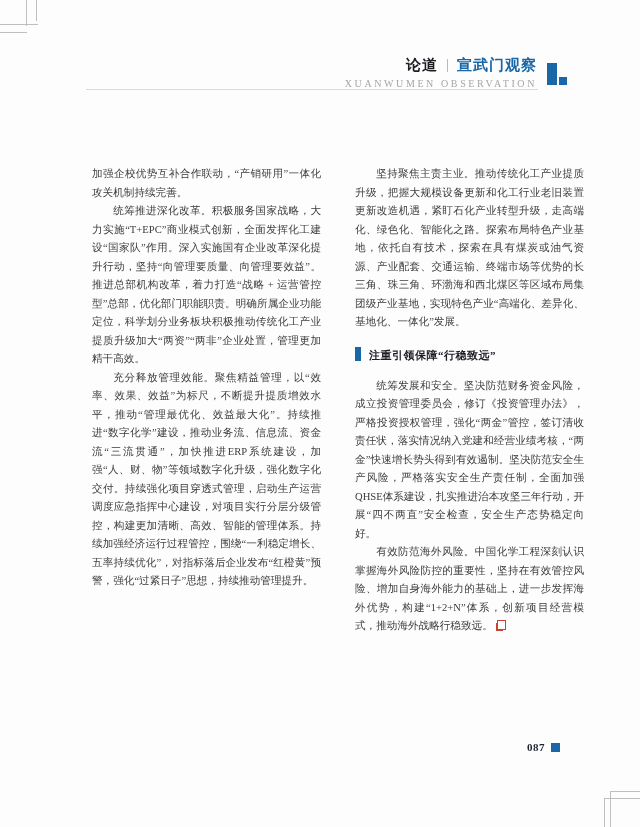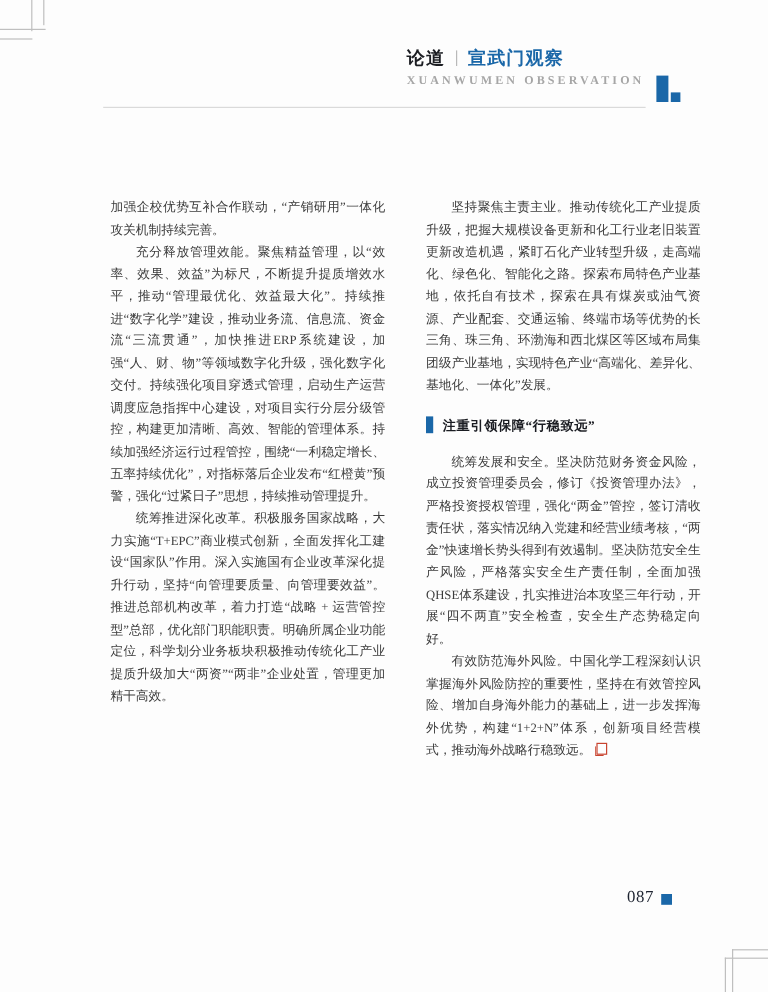--- a/index.html
+++ b/index.html
@@ -3,26 +3,26 @@
 <meta charset="utf-8">
 <style>
   html,body{margin:0;padding:0;background:#ffffff;}
   .page{
     position:relative;width:640px;height:827px;background:#fdfdfd;
     font-family:"Liberation Serif","DejaVu Serif",serif;overflow:hidden;
   }
   
   .crop{position:absolute;background:#bfbfbf;}
   
-  .masthead{position:absolute;top:40px;right:103px;text-align:left;white-space:nowrap;margin-left:32px;}
+  .masthead{position:absolute;top:56px;right:103px;text-align:right;white-space:nowrap;margin-left:32px;}
   .masthead-row{font-size:15px;font-weight:bold;color:#1b1d22;letter-spacing:1px;line-height:18px;}
   .masthead-section{color:#1b1d22;}
   .masthead-divider{display:inline-block;width:1px;height:13px;background:#b9b9b9;margin:0 9px;vertical-align:-2px;}
   .masthead-title{color:var(--accent);}
-  .masthead-sub{margin-top:4px;font-size:10px;color:#a6a6a6;letter-spacing:2.6px;font-weight:bold;}
+  .masthead-sub{margin-top:4px;font-size:10px;color:#a6a6a6;letter-spacing:2.6px;font-weight:normal;}
   .header-rule{position:absolute;left:86px;top:89px;width:452px;height:1px;background:#dadada;}
   .header-bar{position:absolute;left:547px;top:63px;width:10px;height:22px;background:var(--accent);}
   .header-bar-dot{position:absolute;left:559px;top:77px;width:8px;height:8px;background:var(--accent);}
   
   .col{
     position:absolute;top:165px;width:229px;
     font-size:10.6px;line-height:18.5px;color:#3b3b3b;
     text-align:justify;text-justify:inter-character;
   }
   .col-left{left:92px;}
@@ -32,21 +32,21 @@
   .heading{display:flex;align-items:flex-start;gap:8px;margin:15px 0 13px 0;
     font-size:11px;font-weight:bold;color:#1a1c22;letter-spacing:0.5px;line-height:17px;}
   .bullet{flex:0 0 auto;width:6px;height:14px;background:var(--accent);}
   .end-mark{
     display:inline-block;width:7px;height:8px;margin-left:4px;vertical-align:-1px;
     border:1.5px solid var(--mark);
     box-shadow:-2px 2px 0 -1px var(--mark);
   }
   
   .folio{position:absolute;top:741px;right:80px;display:flex;align-items:center;gap:6px;}
-  .folio-num{font-size:14px;font-weight:normal;color:#1d2330;letter-spacing:0.5px;}
+  .folio-num{font-size:11px;font-weight:bold;color:#1d2330;letter-spacing:0.5px;}
   .folio-dot{width:9px;height:9px;background:var(--accent);}
 </style>
 </head>
 <body>
 
 <div class="page">
 
   <div class="crop" style="left:26px;top:0;width:1px;height:26px;"></div>
   <div class="crop" style="left:0;top:24px;width:38px;height:1px;"></div>
   <div class="crop" style="left:36px;top:0;width:1px;height:21px;"></div>
@@ -62,22 +62,22 @@
       <span class="masthead-section">论道</span><span class="masthead-divider"></span><span class="masthead-title">宣武门观察</span>
     </div>
     <div class="masthead-sub">XUANWUMEN OBSERVATION</div>
   </div>
   <div class="header-rule"></div>
   <div class="header-bar"></div>
   <div class="header-bar-dot"></div>
 
   <div class="col col-left" id="col-left">
       <p class=""><span>加强企校优势互补合作联动，“产销研用”一体化攻关机制持续完善。</span></p>
+      <p class="indent"><span>统筹推进深化改革。积极服务国家战略，大力实施“T+EPC”商业模式创新，全面发挥化工建设“国家队”作用。深入实施国有企业改革深化提升行动，坚持“向管理要质量、向管理要效益”。推进总部机构改革，着力打造“战略 + 运营管控型”总部，优化部门职能职责。明确所属企业功能定位，科学划分业务板块积极推动传统化工产业提质升级加大“两资”“两非”企业处置，管理更加精干高效。</span></p>
       <p class="indent"><span>充分释放管理效能。聚焦精益管理，以“效率、效果、效益”为标尺，不断提升提质增效水平，推动“管理最优化、效益最大化”。持续推进“数字化学”建设，推动业务流、信息流、资金流“三流贯通”，加快推进ERP系统建设，加强“人、财、物”等领域数字化升级，强化数字化交付。持续强化项目穿透式管理，启动生产运营调度应急指挥中心建设，对项目实行分层分级管控，构建更加清晰、高效、智能的管理体系。持续加强经济运行过程管控，围绕“一利稳定增长、五率持续优化”，对指标落后企业发布“红橙黄”预警，强化“过紧日子”思想，持续推动管理提升。</span></p>
-      <p class="indent"><span>统筹推进深化改革。积极服务国家战略，大力实施“T+EPC”商业模式创新，全面发挥化工建设“国家队”作用。深入实施国有企业改革深化提升行动，坚持“向管理要质量、向管理要效益”。推进总部机构改革，着力打造“战略 + 运营管控型”总部，优化部门职能职责。明确所属企业功能定位，科学划分业务板块积极推动传统化工产业提质升级加大“两资”“两非”企业处置，管理更加精干高效。</span></p>
     </div>
   <div class="col col-right" id="col-right">
       <p class="indent"><span>坚持聚焦主责主业。推动传统化工产业提质升级，把握大规模设备更新和化工行业老旧装置更新改造机遇，紧盯石化产业转型升级，走高端化、绿色化、智能化之路。探索布局特色产业基地，依托自有技术，探索在具有煤炭或油气资源、产业配套、交通运输、终端市场等优势的长三角、珠三角、环渤海和西北煤区等区域布局集团级产业基地，实现特色产业“高端化、差异化、基地化、一体化”发展。</span></p>
       <div class="heading">
         <span class="bullet"></span>
         <span>注重引领保障“行稳致远”</span>
       </div>
       <p class="indent"><span>统筹发展和安全。坚决防范财务资金风险，成立投资管理委员会，修订《投资管理办法》，严格投资授权管理，强化“两金”管控，签订清收责任状，落实情况纳入党建和经营业绩考核，“两金”快速增长势头得到有效遏制。坚决防范安全生产风险，严格落实安全生产责任制，全面加强QHSE体系建设，扎实推进治本攻坚三年行动，开展“四不两直”安全检查，安全生产态势稳定向好。</span></p>
       <p class="indent"><span>有效防范海外风险。中国化学工程深刻认识掌握海外风险防控的重要性，坚持在有效管控风险、增加自身海外能力的基础上，进一步发挥海外优势，构建“1+2+N”体系，创新项目经营模式，推动海外战略行稳致远。</span><span class="end-mark"></span></p>
     </div>

